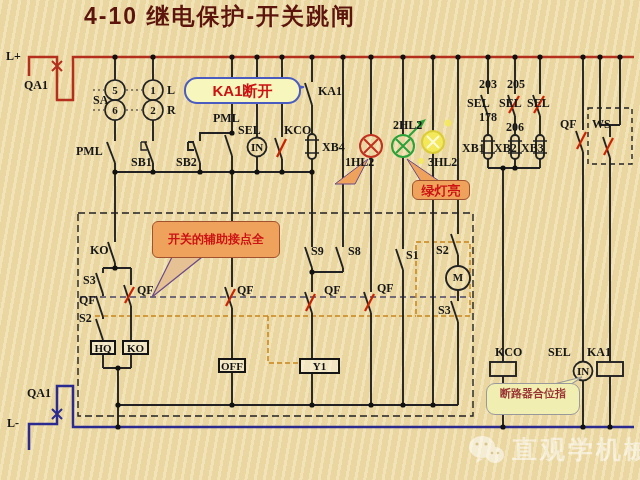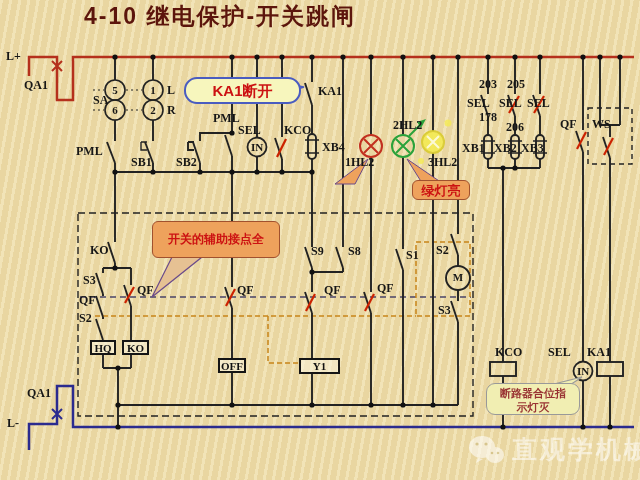--- a/index.html
+++ b/index.html
@@ -305,21 +305,20 @@
   <div class="cbox" style="left:218px;top:358px;width:28px;height:15px">OFF</div>
   <div class="cbox" style="left:299px;top:358px;width:41px;height:16px">Y1</div>
 
   <div class="callout co-ka1" style="left:184px;top:77px">KA1断开</div>
   <div class="callout co-orange" style="left:412px;top:180px;width:58px;height:20px;font-size:13px;line-height:20px">绿灯亮</div>
   <div class="callout co-orange" style="left:152px;top:221px;width:128px;height:37px;font-size:12px;line-height:16px;padding-top:9px">
     <span style="display:block">开关的辅助接点全</span>
   </div>
   <div class="callout co-note" style="left:486px;top:383px;width:94px;height:32px;font-size:11px;line-height:14px;padding-top:2px">
     <span style="display:block">断路器合位指</span>
-    <span style="display:block">示灯灭</span>
   </div>
 
   <div class="wm">
     <svg width="36" height="32" viewBox="0 0 36 32">
       <ellipse cx="14" cy="13" rx="13" ry="11" fill="#fff"></ellipse>
       <circle cx="9" cy="10" r="1.6" fill="#c9b87e"></circle>
         <circle cx="18" cy="10" r="1.6" fill="#c9b87e"></circle>
       <path d="M10,24 L8,29 L15,25 Z" fill="#fff"></path>
       <ellipse cx="27" cy="21" rx="9" ry="8" fill="#fff"></ellipse>
       <circle cx="24" cy="19" r="1.3" fill="#c9b87e"></circle>

